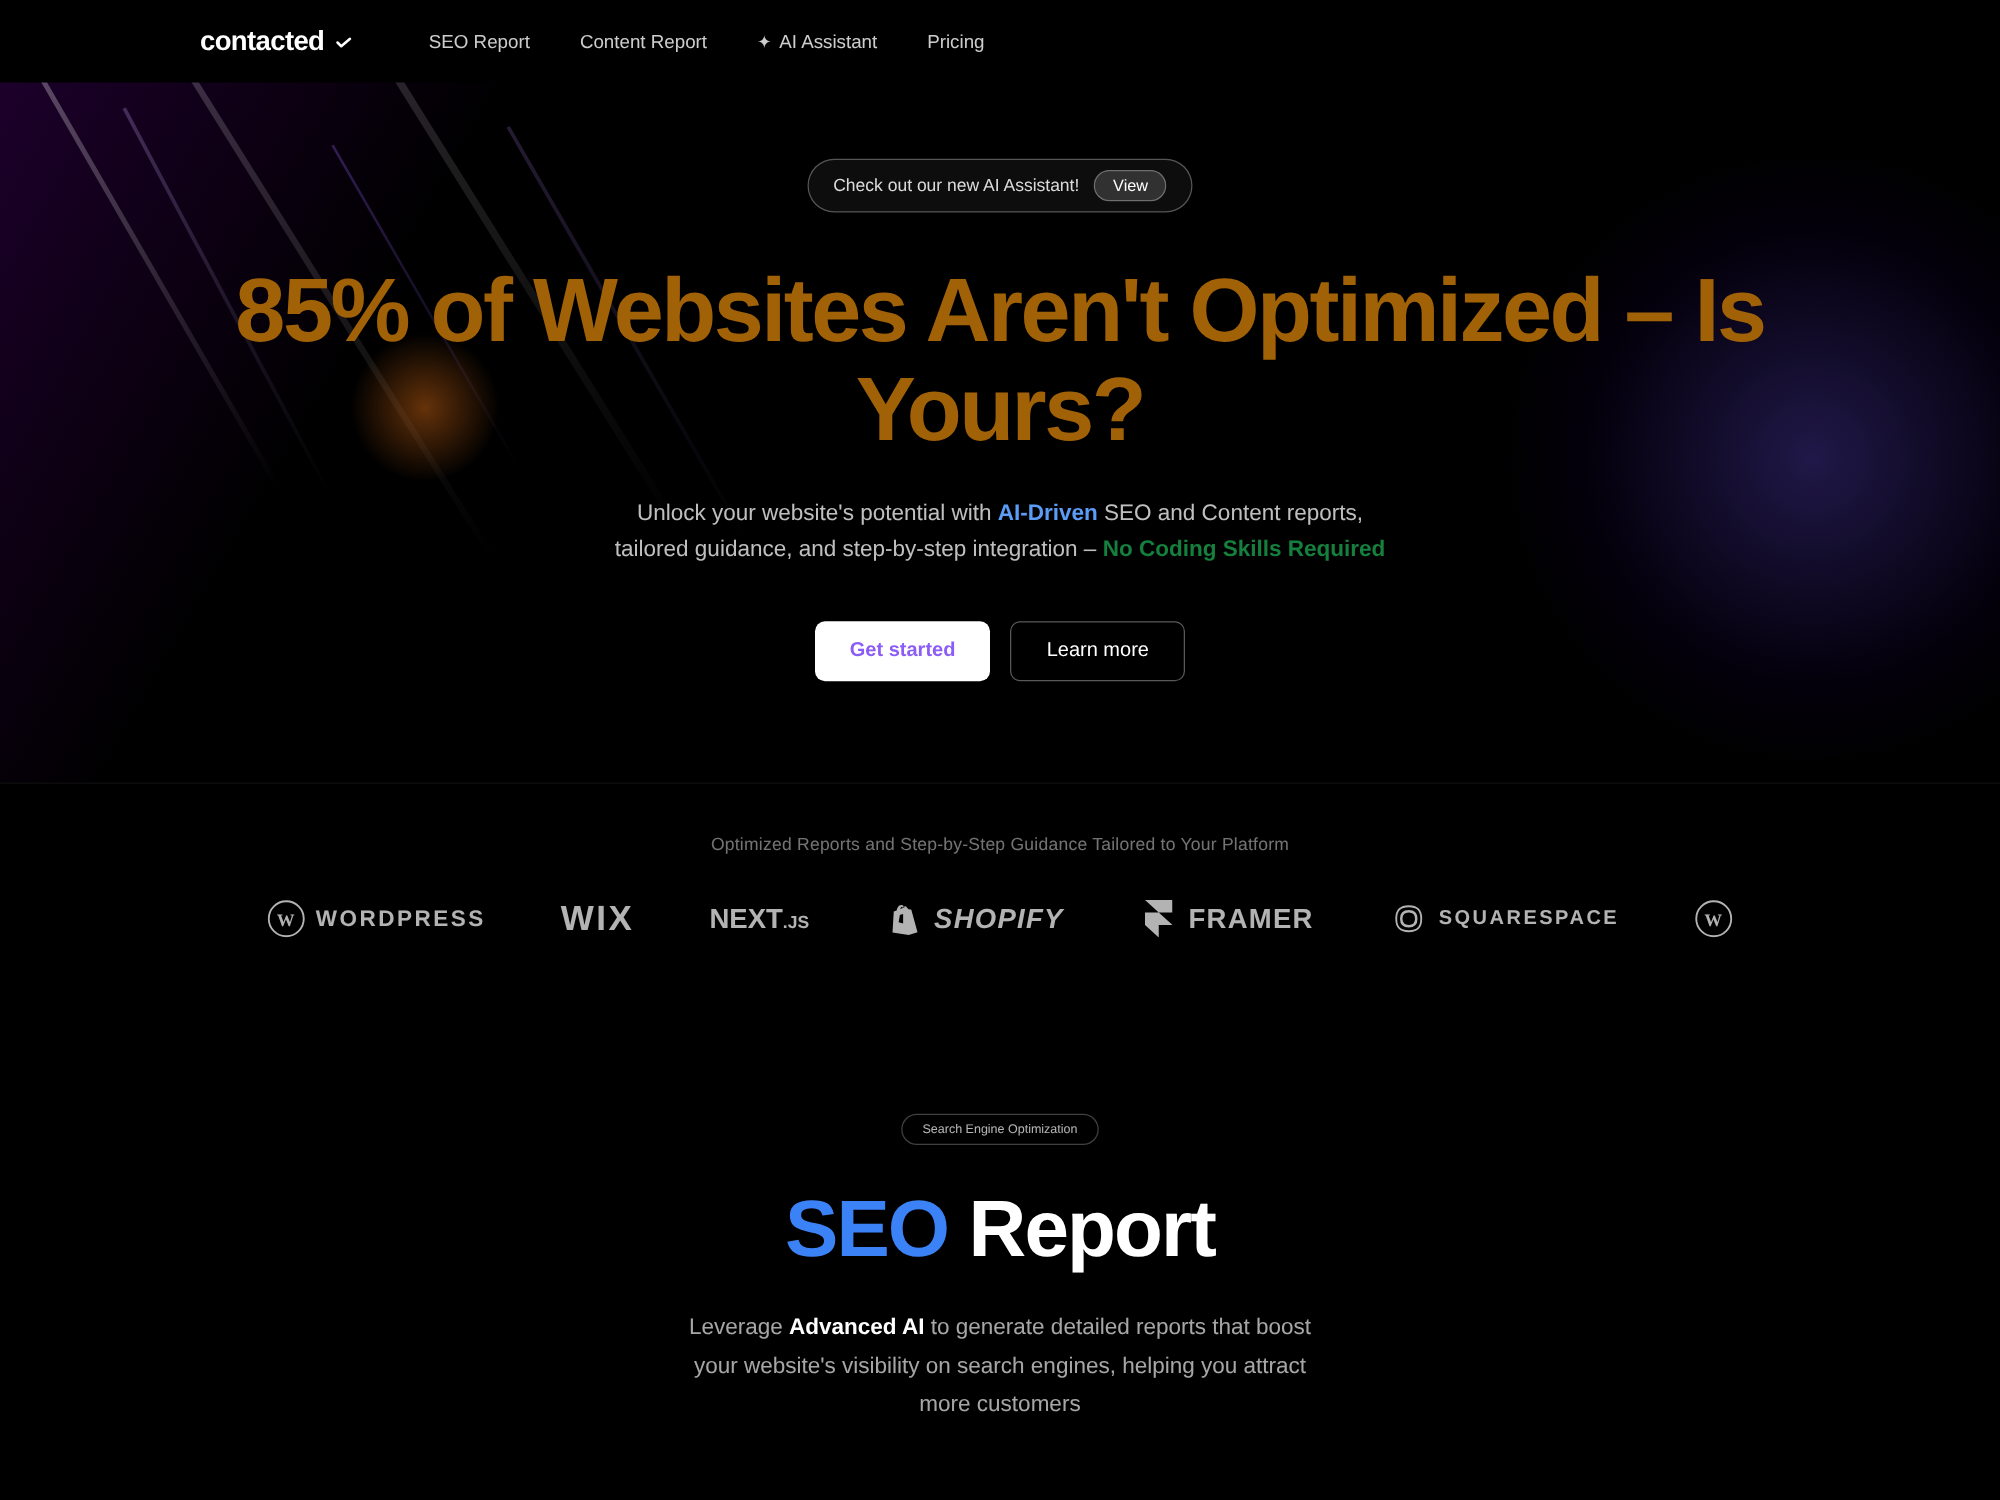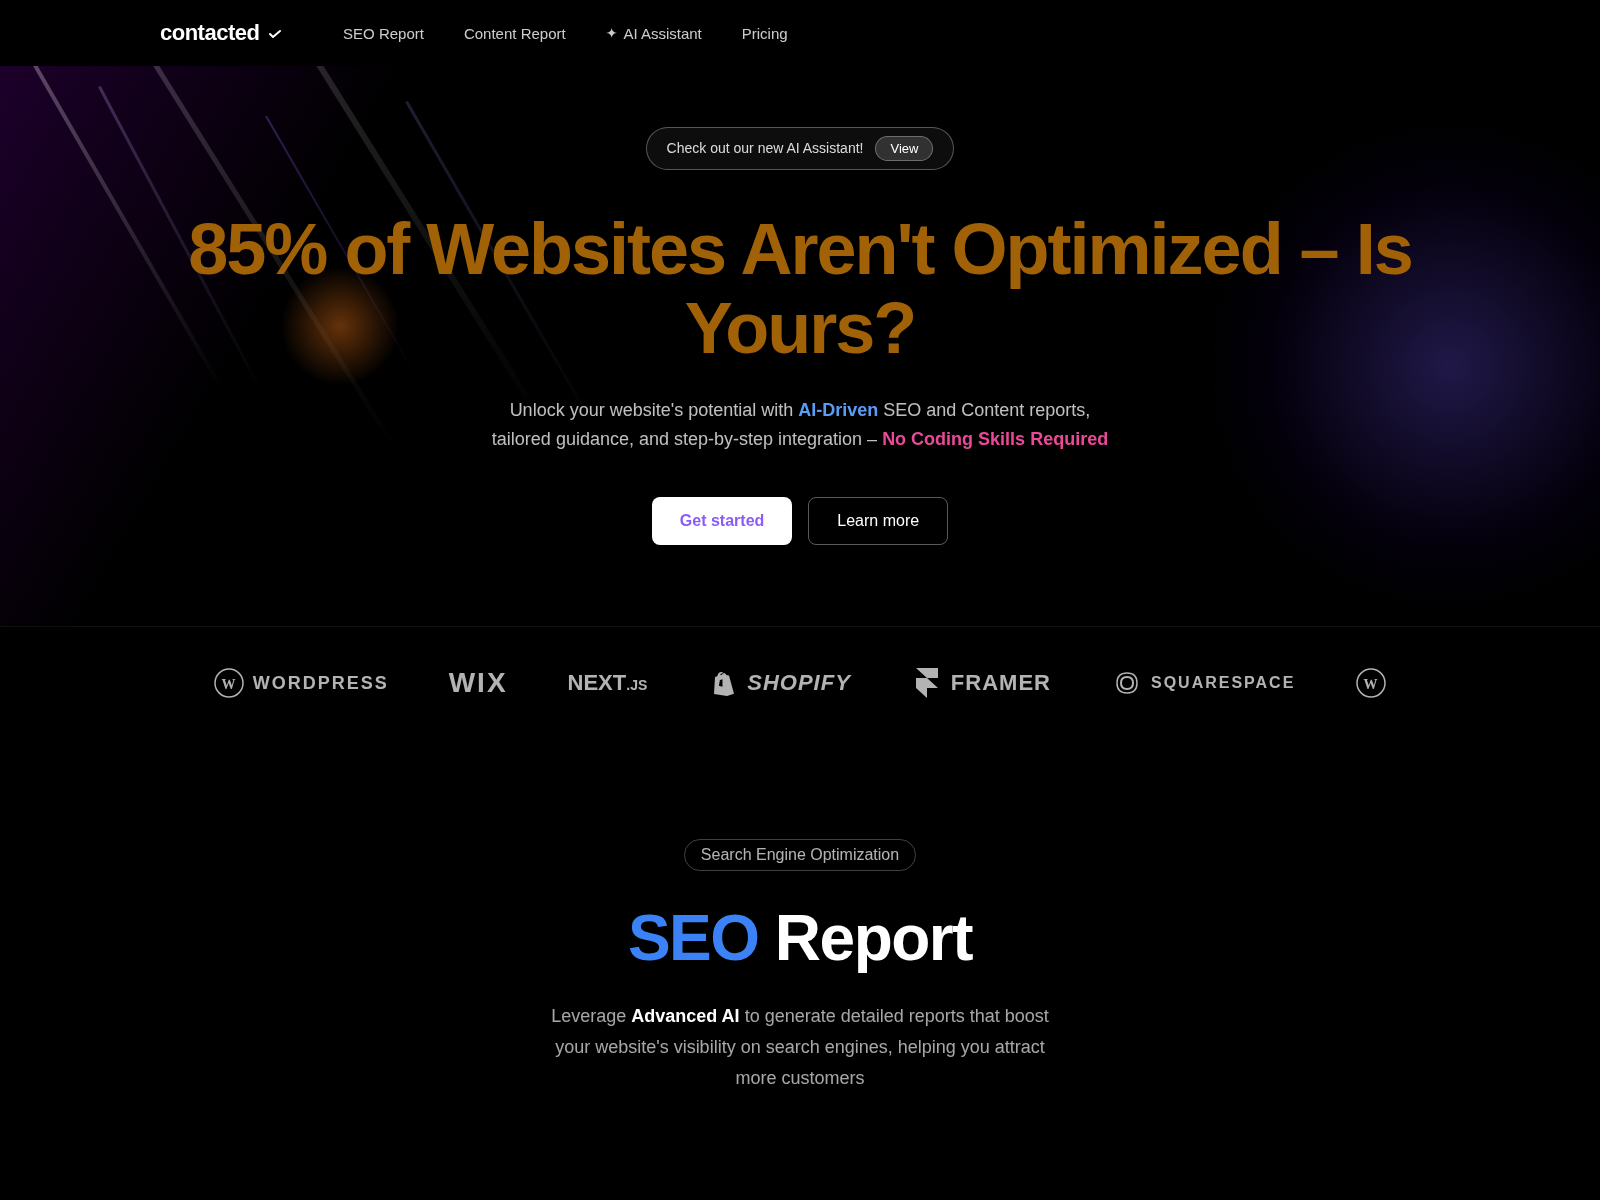--- a/index.html
+++ b/index.html
@@ -180,21 +180,21 @@
       margin-bottom: 44px;
       max-width: 620px;
       margin-left: auto;
       margin-right: auto;
     }
     .hero-subtitle .highlight-blue {
       color: #5b9cf6;
       font-weight: 600;
     }
     .hero-subtitle .highlight-white {
-      color: #ec4899;
+      color: #15803d;
       font-weight: 600;
       text-align: center;
     }
 
     .hero-buttons {
       display: flex;
       gap: 16px;
       justify-content: center;
     }
     .btn-primary {
@@ -261,21 +261,21 @@
     
     .seo-section {
       padding: 80px 200px 60px;
       text-align: center;
     }
     .section-badge {
       display: inline-block;
       border: 1px solid rgba(255,255,255,0.25);
       border-radius: 20px;
       padding: 6px 16px;
-      font-size: 16px;
+      font-size: 10px;
       color: rgba(255,255,255,0.7);
       margin-bottom: 32px;
     }
     .seo-title {
       font-size: 64px;
       font-weight: 800;
       letter-spacing: -1.5px;
       margin-bottom: 28px;
       line-height: 1.1;
     }
@@ -343,20 +343,21 @@
     </p>
 
     <div class="hero-buttons">
       <button class="btn-primary">Get started</button>
       <button class="btn-secondary">Learn more</button>
     </div>
   </div>
 </section>
 
 <section class="platforms">
+  <p class="platforms-label">Optimized Reports and Step-by-Step Guidance Tailored to Your Platform</p>
   <div class="platforms-logos">
 
     <div class="platform-logo">
       <div class="platform-icon">
         <svg width="30" height="30" viewBox="0 0 30 30" fill="rgba(255,255,255,0.7)">
           <circle cx="15" cy="15" r="14" fill="none" stroke="rgba(255,255,255,0.7)" stroke-width="1.5"></circle>
           <text x="15" y="21" text-anchor="middle" font-size="14" font-weight="bold" fill="rgba(255,255,255,0.7)" font-family="serif">W</text>
         </svg>
       </div>
       <span style="font-size:18px;letter-spacing:2px;">WORDPRESS</span>

